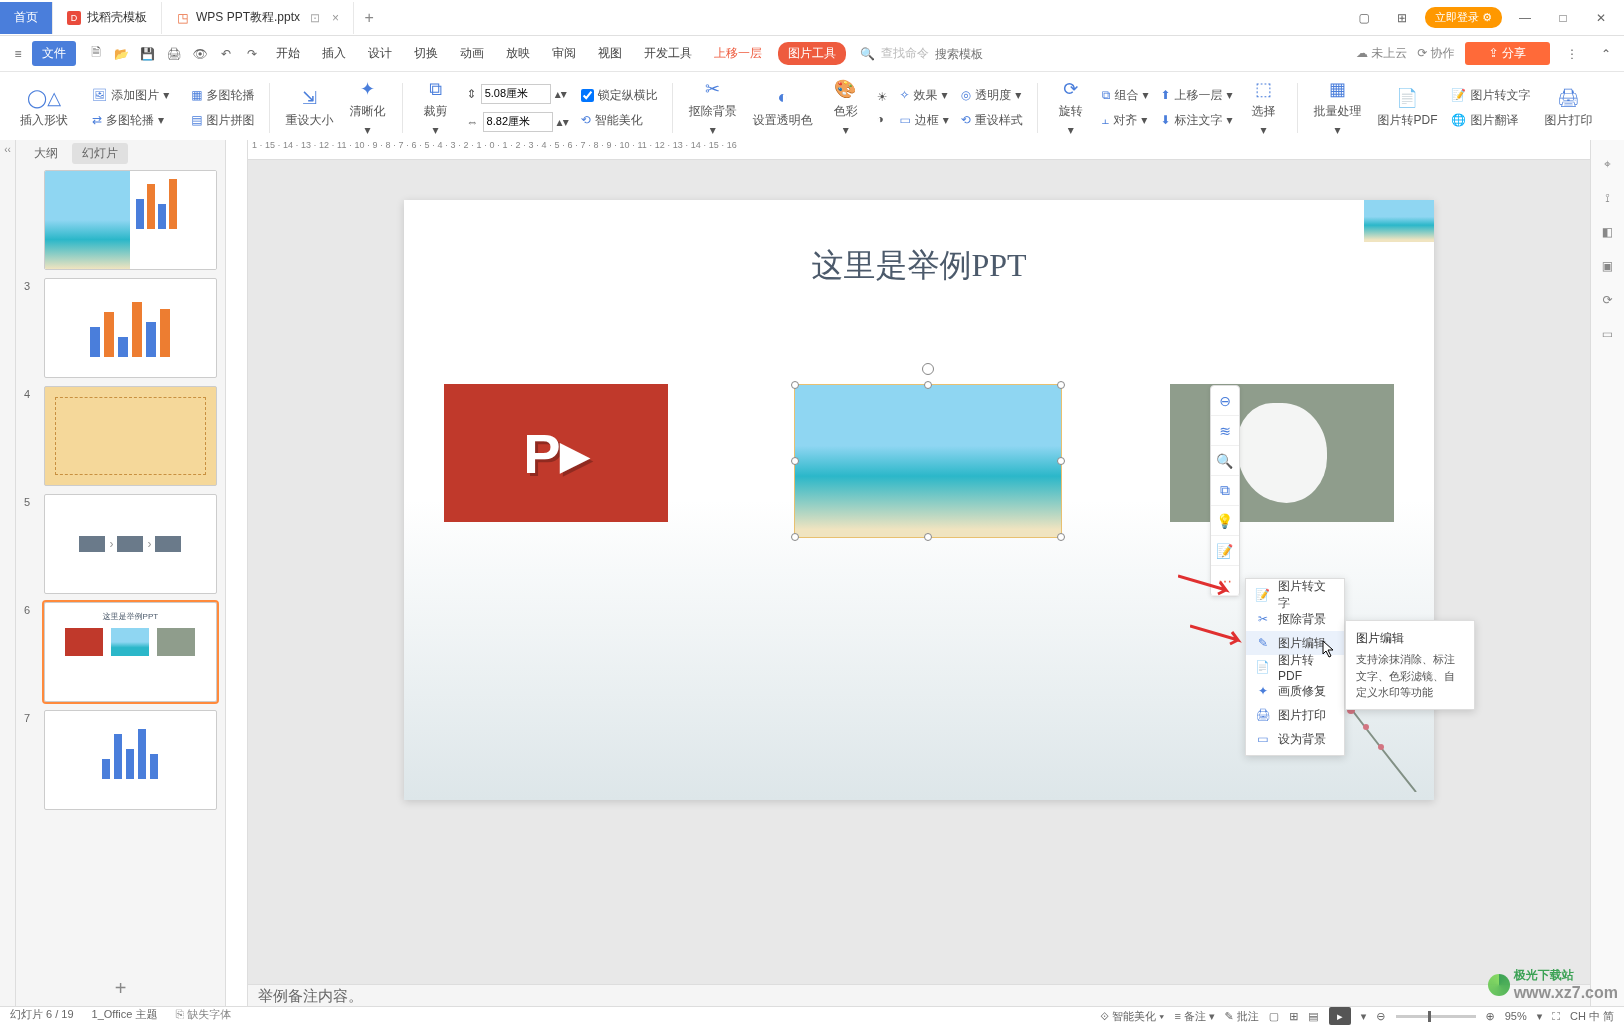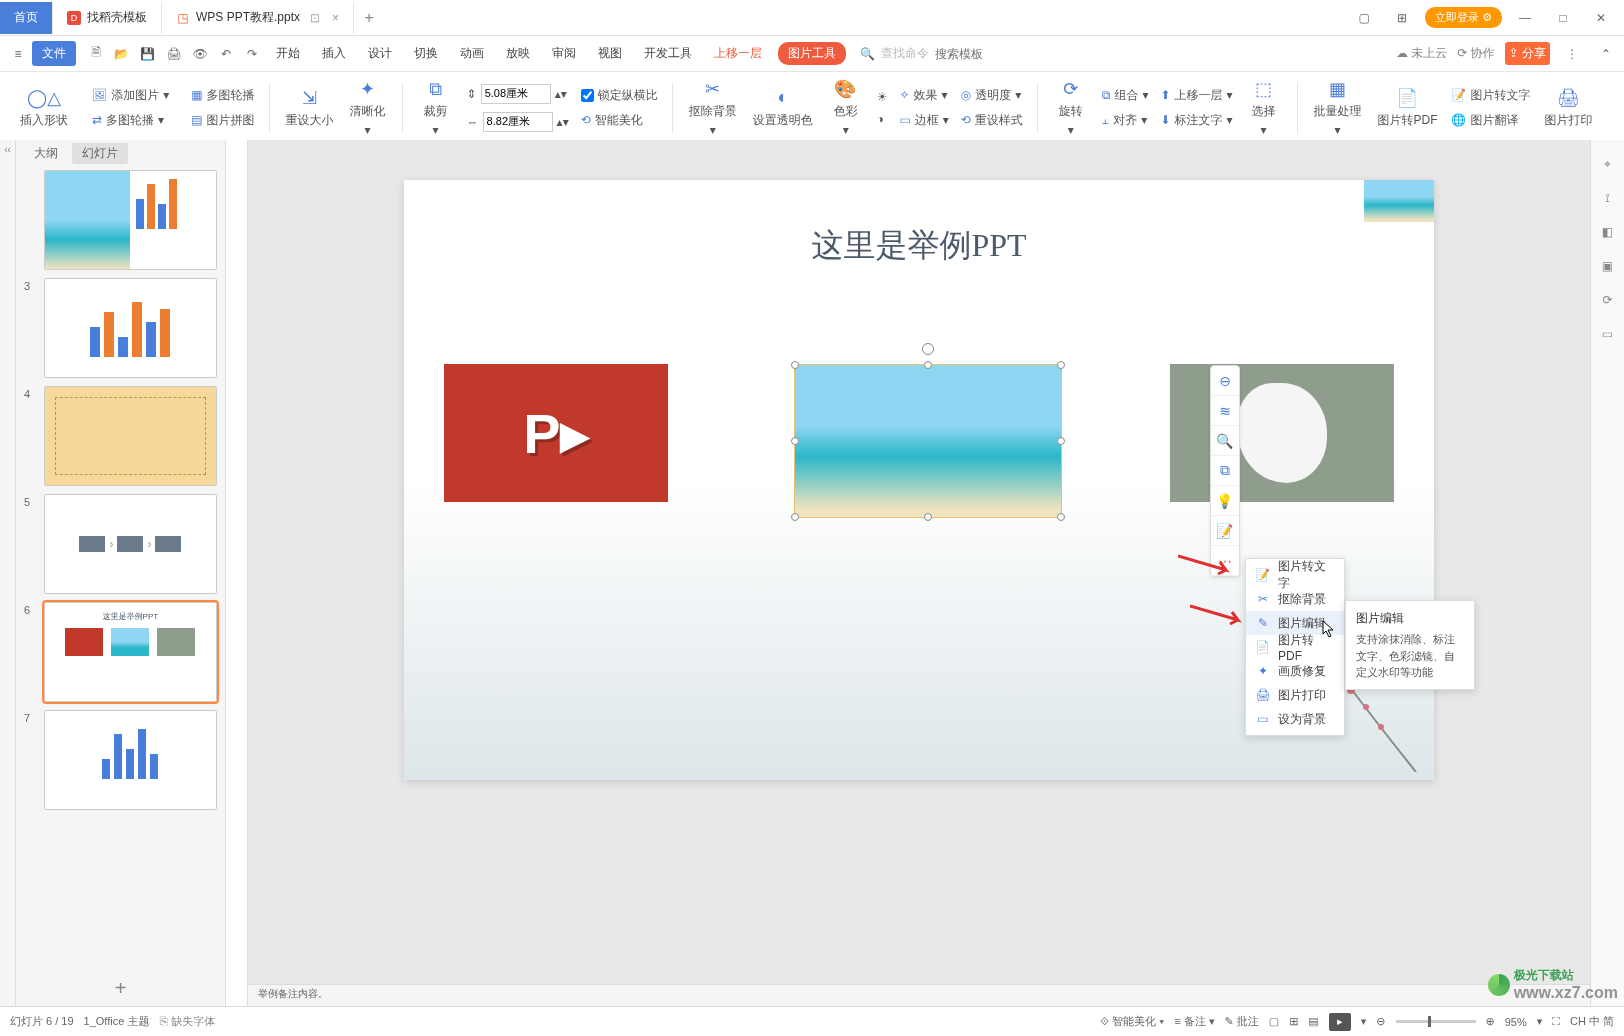--- a/index.html
+++ b/index.html
@@ -16,21 +16,21 @@
 .win-btn { width:30px; text-align:center; color:#666; cursor:pointer; }
 
 .menubar { height:36px; background:#fff; display:flex; align-items:center; padding:0 6px; gap:2px; border-bottom:1px solid #e6e6e6; }
 .file-btn { background:#4a7edb; color:#fff; padding:4px 10px; border-radius:3px; margin-right:6px; }
 .qa-btn { width:24px; height:24px; display:flex; align-items:center; justify-content:center; color:#666; cursor:pointer; border-radius:3px; }
 .menu-item { padding:4px 10px; color:#444; cursor:pointer; }
 .pic-tool { background:#ee5b3e; color:#fff; padding:3px 10px; border-radius:10px; margin-left:4px; }
 .search-wrap { margin-left:12px; display:flex; align-items:center; gap:6px; color:#999; }
 .search-inp { border:none; outline:none; width:120px; font-size:12px; }
 .menu-right { margin-left:auto; display:flex; align-items:center; gap:10px; }
-.share-btn { background:#ff6a39; color:#fff; padding:3px 4px; border-radius:3px; }
+.share-btn { background:#ff6a39; color:#fff; padding:3px 24px; border-radius:3px; }
 
 .ribbon { height:72px; background:#fff; display:flex; align-items:center; padding:0 8px; border-bottom:1px solid #e0e0e0; gap:2px; }
 .rib-group { display:flex; align-items:center; height:100%; padding:0 6px; gap:4px; }
 .rib-sep { width:1px; height:50px; background:#e6e6e6; margin:0 2px; }
 .rib-big { display:flex; flex-direction:column; align-items:center; justify-content:center; gap:3px; padding:4px 6px; cursor:pointer; color:#555; min-width:46px; }
 .rib-big .ic { width:22px; height:22px; display:flex; align-items:center; justify-content:center; color:#4a7edb; font-size:18px; }
 .rib-small { display:flex; align-items:center; gap:4px; padding:2px 4px; cursor:pointer; color:#555; white-space:nowrap; }
 .rib-col { display:flex; flex-direction:column; gap:4px; }
 .dim-input { width:70px; height:20px; border:1px solid #ccc; font-size:11px; padding:0 3px; }
 
@@ -70,26 +70,26 @@
 .ctx-menu { position:absolute; right:245px; top:418px; width:100px; background:#fff; border:1px solid #ddd; box-shadow:0 2px 8px rgba(0,0,0,.15); padding:4px 0;}
 .ctx-item { height:24px; display:flex; align-items:center; gap:8px; padding:0 10px; cursor:pointer; color:#444;}
 .ctx-item.hov { background:#eaf1fb; }
 .ctx-ic { width:14px; height:14px; color:#4a7edb; display:inline-flex; align-items:center; justify-content:center;}
 
 .tooltip { position:absolute; right:115px; top:460px; width:130px; background:#fff; border:1px solid #ddd; box-shadow:0 2px 8px rgba(0,0,0,.15); padding:8px 10px; font-size:11px; color:#555; line-height:1.5;}
 .tooltip .tt-title { color:#333; margin-bottom:4px; font-size:12px;}
 
 .arrow { position:absolute; color:#e03030; font-size:28px; pointer-events:none;}
 
-.notes-bar { height:22px; background:#f5f5f5; border-top:1px solid #ddd; padding:2px 10px; color:#666; font-size:10px;margin-top:20px;}
+.notes-bar { height:22px; background:#f5f5f5; border-top:1px solid #ddd; padding:2px 10px; color:#666; font-size:15px;margin-top:20px;}
 
 .taskpane { width:34px; background:#f9f9f9; border-left:1px solid #ddd; display:flex; flex-direction:column; align-items:center; gap:14px; padding-top:14px;}
 .tp-btn { width:20px; height:20px; color:#888; cursor:pointer; display:flex; align-items:center; justify-content:center;}
 
-.statusbar { position:absolute; left:0; right:0; bottom:0; height:30px; background:#fff; border-top:1px solid #ddd; display:flex; align-items:center; padding:0 10px; font-size:11px; color:#666; gap:10px;}
+.statusbar { position:absolute; left:0; right:0; bottom:0; height:30px; background:#fff; border-top:1px solid #ddd; display:flex; align-items:flex-start; padding:0 10px; font-size:11px; color:#666; gap:18px;}
 .sb-right { margin-left:auto; display:flex; align-items:center; gap:10px;}
 .sb-btn { cursor:pointer; color:#666;}
 .play-btn { background:#555; color:#fff; width:22px; height:18px; display:flex; align-items:center; justify-content:center; border-radius:2px;}
 .zoom-track { width:80px; height:3px; background:#ccc; position:relative;}
 .zoom-thumb { position:absolute; left:40%; top:-4px; width:3px; height:11px; background:#666;}
 
 .watermark { position:absolute; right:6px; bottom:34px; font-size:12px; color:#2a9b46; font-weight:bold; display:flex; align-items:center; gap:4px; opacity:.9;}
 .watermark .sub { font-size:16px; color:#888; display:block;}
 
 svg { display:block; }
@@ -356,20 +356,21 @@
             </div>
           </div>
         </div>
     </div>
     <div class="add-slide">+</div>
   </div>
 
   <div class="ruler-v"></div>
 
   <div class="canvas-wrap">
+    <div class="ruler-h">1 · 15 · 14 · 13 · 12 · 11 · 10 · 9 · 8 · 7 · 6 · 5 · 4 · 3 · 2 · 1 · 0 · 1 · 2 · 3 · 4 · 5 · 6 · 7 · 8 · 9 · 10 · 11 · 12 · 13 · 14 · 15 · 16</div>
     <div class="slide-stage">
       <div class="slide">
         <div class="mini-beach"></div>
         <div class="slide-title">这里是举例PPT</div>
         <div class="pic-ppt">
             <span class="p">P▸</span>
           </div>
         <div class="pic-beach">
           <div class="rot"></div>
           <div class="handle" style="left:-4px;top:-4px;"></div>

